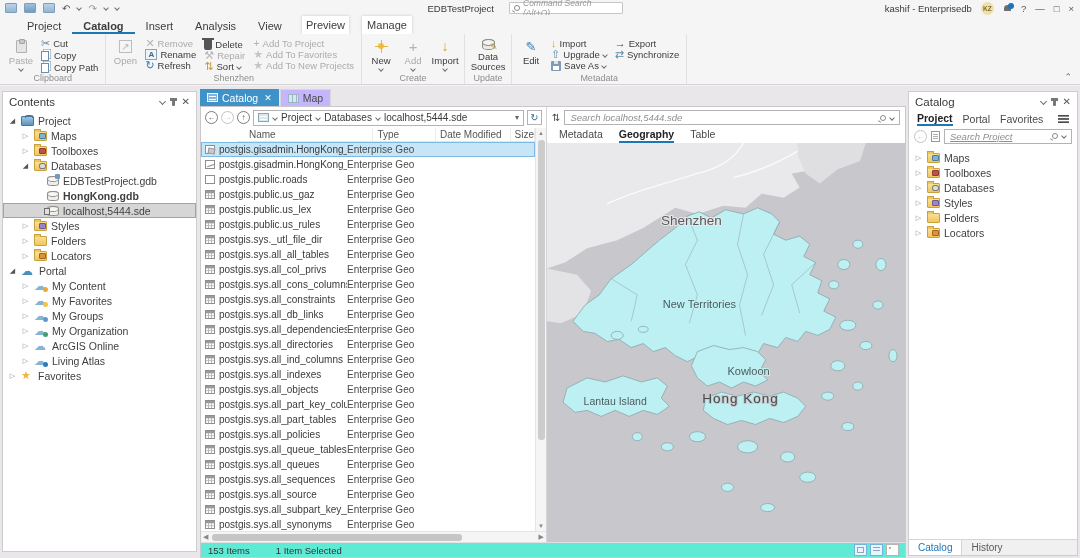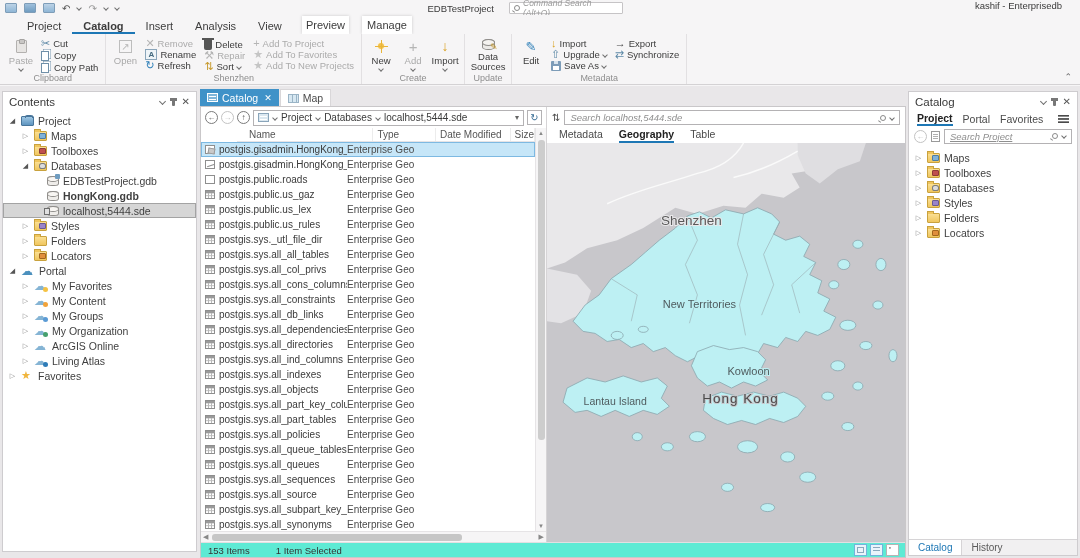--- a/index.html
+++ b/index.html
@@ -17,21 +17,21 @@
   #titlebar > * { position:absolute; top:0; height:16px; display:flex; align-items:center; }
   .qat { left:5px; gap:7px; }
   .qat .appic { width:12px; height:10px; background:linear-gradient(#bcd2e6,#8fb6d6); border:1px solid #7e9db8; border-radius:1px; }
   .qat .appic.dark { background:linear-gradient(#9fc0dc,#6f9cc0); }
   .qat .undo,.qat .redo { font-size:10px; color:#555; }
   .qat .dim { color:#9a9a9a; }
   .tb-title { left:412px; width:82px; justify-content:flex-end; font-size:9.5px; color:#3a3a3a; }
   .cmd-search { left:509px; width:114px; top:2px !important; height:12px !important; background:#fff; border:1px solid #c6c4c6; border-radius:1px; padding:0 4px; gap:3px; font-size:8.5px; font-style:italic; color:#9b9b9b; }
   .mag { width:6px; height:6px; border:1.2px solid #8a8a8a; border-radius:50%; position:relative; }
   .mag::after { content:""; position:absolute; width:3px; height:1.2px; background:#8a8a8a; left:-3px; top:5px; transform:rotate(35deg); }
-  .tb-right { right:18px; gap:9px; font-size:9.5px; color:#3a3a3a;flex-direction:column; }
+  .tb-right { right:6px; gap:9px; font-size:9.5px; color:#3a3a3a; }
   .avatar { width:13px; height:13px; border-radius:50%; background:#efe0a9; color:#7c6a33; font-size:6.5px; display:flex; align-items:center; justify-content:center; font-weight:bold; }
   .bell { width:9px; height:9px; }
   .bell::before { content:""; position:absolute; left:1px; top:1px; width:7px; height:6px; background:#6d6d6d; border-radius:4px 4px 1px 1px; }
   .bell::after { content:""; position:absolute; left:5px; top:-1px; width:6px; height:6px; background:#1d74be; border-radius:50%; }
   .winbtn { font-size:9.5px; color:#555; }
 
   
   #ribbon-tabs { position:absolute; left:0; top:15px; width:1080px; height:19px; display:flex; align-items:flex-end; padding-left:16px; background:#f6f5f6; }
   .rtab { padding:3px 11px 2px; font-size:11px; color:#3c3c3c; }
   .rtab.active { font-weight:bold; border-bottom:2px solid #1d77b5; padding-bottom:0; }
@@ -126,21 +126,21 @@
 
   
   #contents-panel { left:2px; top:5px; width:195px; height:461px; }
   #contents-panel .tree { padding-top:2px; }
 
   
   #catalog-view { position:absolute; left:200px; top:3px; width:706px; height:469px; }
   .view-tabs { height:17px; display:flex; gap:1px; }
   .vtab { display:flex; align-items:center; gap:4px; padding:0 7px; font-size:10.5px; }
   .vtab.active { background:#3f92c8; color:#fff; }
-  .vtab.inactive { background:#ffffff; color:#4a4a4a; border:1px solid #d9d7d9; border-bottom:none; }
+  .vtab.inactive { background:#c4b5fd; color:#4a4a4a; border:1px solid #d9d7d9; border-bottom:none; }
   .vtab .tclose { font-size:9px; margin-left:2px; }
   .i-cat { width:11px; height:9px; border:1px solid #fff; background:linear-gradient(#ffffff55 0 0); }
   .i-cat::before { content:""; position:absolute; left:1px; top:2px; width:7px; height:1px; background:#fff; box-shadow:0 3px 0 #fff; }
   .i-map { width:11px; height:9px; background:#d7e8f2; border:1px solid #9ab4c6; }
   .i-map::before { content:""; position:absolute; left:3px; top:0; width:1px; height:8px; background:#9ab4c6; box-shadow:4px 0 0 #9ab4c6; }
 
   .view-body { flex:1; background:#fff; border:1px solid #c9c7c9; display:flex; flex-direction:column; overflow:hidden; }
   .view-content { flex:1; display:flex; overflow:hidden; }
   .list-col { width:346px; display:flex; flex-direction:column; border-right:1px solid #d6d4d6; }
   .loc-row { height:21px; display:flex; align-items:center; padding:0 4px; gap:3px; flex:none; }
@@ -469,27 +469,27 @@
           <span class="icon ticon" data-icon="folder-locator"></span>
           <span class="lbl">Locators</span>
         </div>
         <div class="tree-item" data-expand="open" style="padding-left: 5px;">
           <span class="twisty"></span>
           <span class="icon ticon" data-icon="portal"></span>
           <span class="lbl">Portal</span>
         </div>
         <div class="tree-item" data-expand="closed" style="padding-left: 18px;">
           <span class="twisty"></span>
+          <span class="icon ticon" data-icon="cloud-content"></span>
+          <span class="lbl">My Content</span>
+        </div>
+        <div class="tree-item" data-expand="closed" style="padding-left: 18px;">
+          <span class="twisty"></span>
           <span class="icon ticon" data-icon="cloud-star"></span>
           <span class="lbl">My Favorites</span>
-        </div>
-        <div class="tree-item" data-expand="closed" style="padding-left: 18px;">
-          <span class="twisty"></span>
-          <span class="icon ticon" data-icon="cloud-content"></span>
-          <span class="lbl">My Content</span>
         </div>
         <div class="tree-item" data-expand="closed" style="padding-left: 18px;">
           <span class="twisty"></span>
           <span class="icon ticon" data-icon="cloud-group"></span>
           <span class="lbl">My Groups</span>
         </div>
         <div class="tree-item" data-expand="closed" style="padding-left: 18px;">
           <span class="twisty"></span>
           <span class="icon ticon" data-icon="cloud-org"></span>
           <span class="lbl">My Organization</span>

